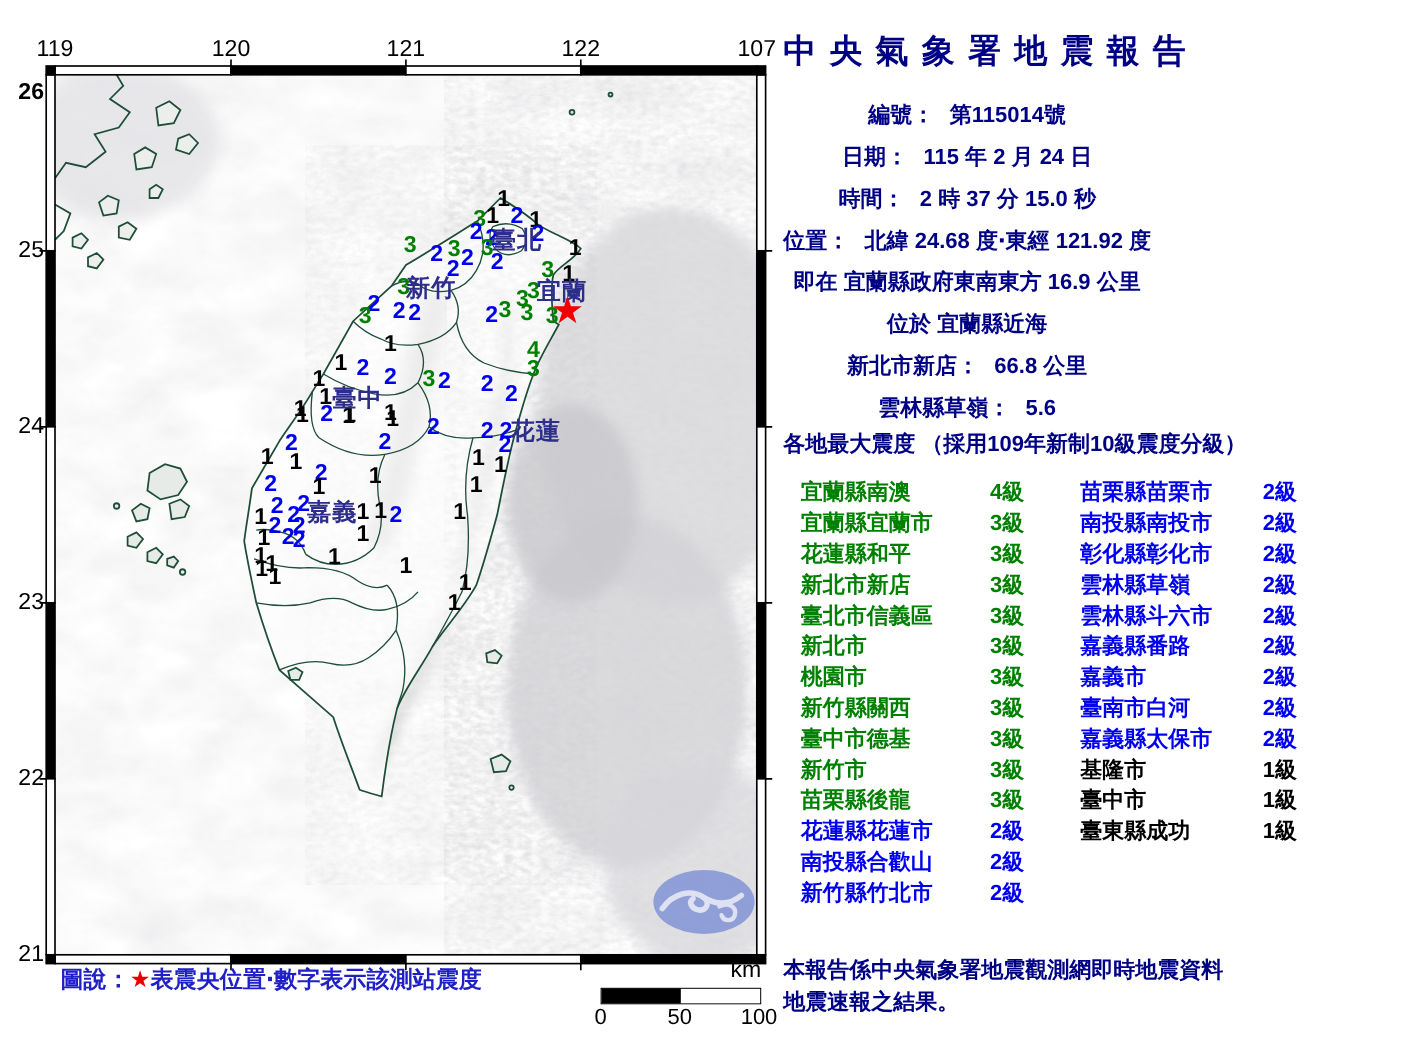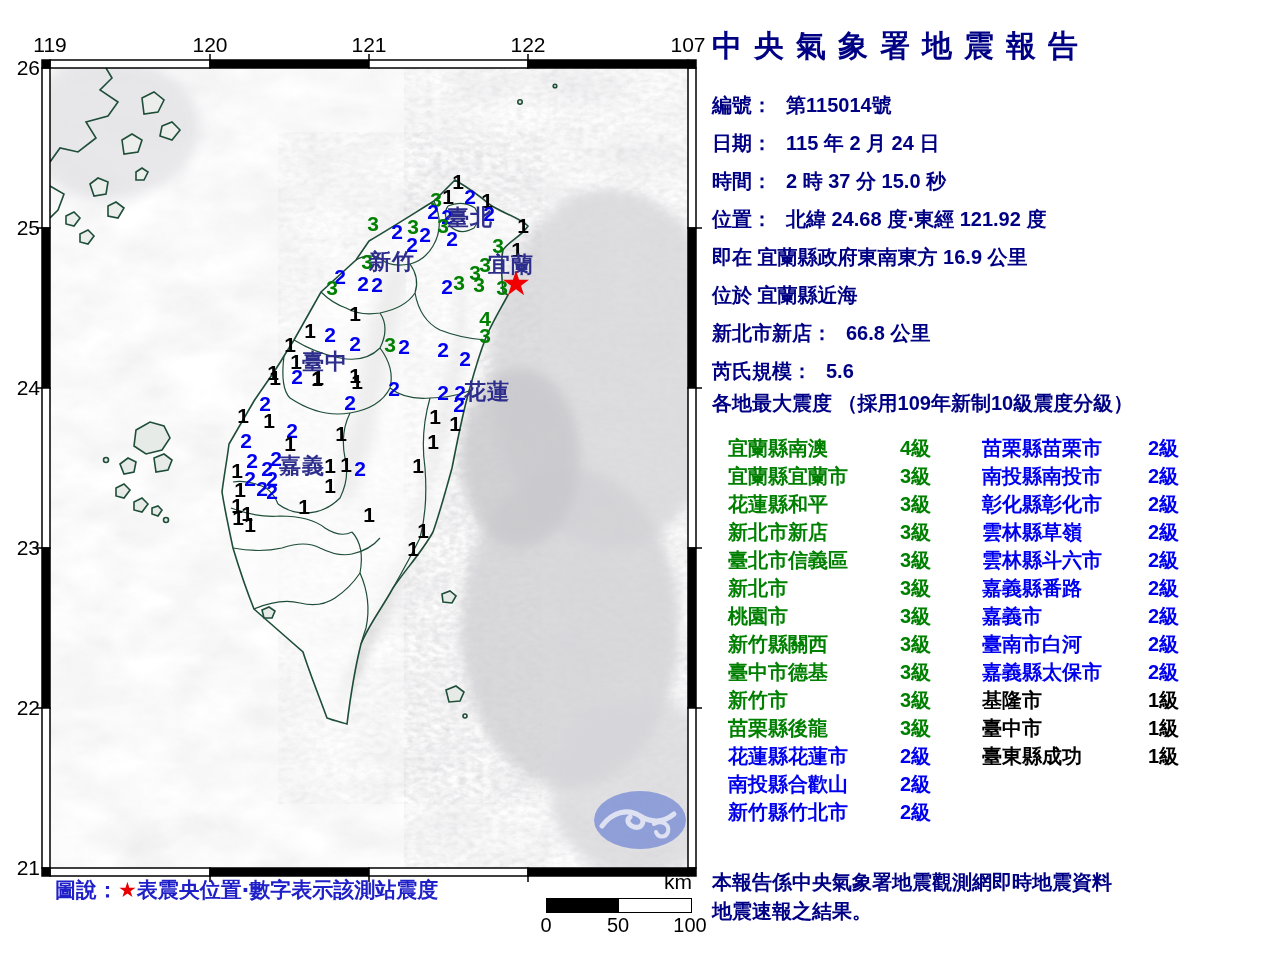--- a/index.html
+++ b/index.html
@@ -33,21 +33,21 @@
   #scalebar{position:absolute;left:546px;top:898px;width:144px;height:13px;
             border:1.5px solid #000;display:flex;}
   #scalebar .half{flex:1;}
   #scalebar .h0{background:#000;}
   #scalebar .h1{background:#fff;}
   #scale-ticks{position:absolute;left:546px;top:914px;width:144px;height:24px;}
   #scale-ticks span{position:absolute;transform:translateX(-50%);font-size:20px;color:#000;}
   
   #report-title{position:absolute;left:712px;top:26px;font-size:30px;font-weight:bold;
                 letter-spacing:12px;white-space:nowrap;}
-  #report-fields{position:absolute;left:712px;top:86px;font-size:20px;font-weight:bold;}
+  #report-fields{position:absolute;left:712px;top:86px;font-size:20px;font-weight:bold;text-align:center;}
   .frow{height:38px;line-height:38px;white-space:nowrap;}
   .fvalue{margin-left:14px;}
   .flabel:empty + .fvalue{margin-left:0;}
   #intensity-header{position:absolute;left:712px;top:390px;font-size:20px;
                     font-weight:bold;white-space:nowrap;}
   .intensity-col{position:absolute;top:434px;font-size:20px;font-weight:bold;}
   #col-left{left:728px;}
   #col-right{left:982px;}
   .irow{height:28px;line-height:28px;white-space:nowrap;}
   .irow .name{display:inline-block;width:172px;}
@@ -207,21 +207,21 @@
 
   <span class="lontick" style="left: 0px;">119</span>
       <span class="lontick" style="left: 160px;">120</span>
       <span class="lontick" style="left: 319px;">121</span>
       <span class="lontick" style="left: 478px;">122</span>
       <span class="lontick" style="left: 638px;">107</span>
     </div>
 
   <div>
 
-  <span class="lattick" style="top: 0px;">26</span>
+  <span class="lattick" style="top: 16px; font-weight: bold;">26</span>
       <span class="lattick" style="top: 160px;">25</span>
       <span class="lattick" style="top: 320px;">24</span>
       <span class="lattick" style="top: 480px;">23</span>
       <span class="lattick" style="top: 640px;">22</span>
       <span class="lattick" style="top: 800px;">21</span>
     </div>
 
   <div>
 
   <span class="station c-k" style="left: 408px; top: 113px;">1</span>
@@ -348,21 +348,21 @@
     <div class="frow"><span class="flabel">時間：</span><span class="fvalue">2 時 37 分 15.0 秒</span></div>
 
     <div class="frow"><span class="flabel">位置：</span><span class="fvalue">北緯 24.68 度‧東經 121.92 度</span></div>
 
     <div class="frow"><span class="flabel"></span><span class="fvalue">即在 宜蘭縣政府東南東方 16.9 公里</span></div>
 
     <div class="frow"><span class="flabel"></span><span class="fvalue">位於 宜蘭縣近海</span></div>
 
     <div class="frow"><span class="flabel">新北市新店：</span><span class="fvalue">66.8 公里</span></div>
 
-    <div class="frow"><span class="flabel">芮氏規模：</span><span class="fvalue">5.6</span></div>
+    <div class="frow"><span class="flabel">雲林縣草嶺：</span><span class="fvalue">5.6</span></div>
   </div>
 
 <div id="intensity-header" class="navy">各地最大震度 （採用109年新制10級震度分級）</div>
 
 <div id="col-left" class="intensity-col">
 
     <div class="irow"><span class="name c-g">宜蘭縣南澳</span><span class="level c-g">4級</span></div>
 
     <div class="irow"><span class="name c-g">宜蘭縣宜蘭市</span><span class="level c-g">3級</span></div>
 

